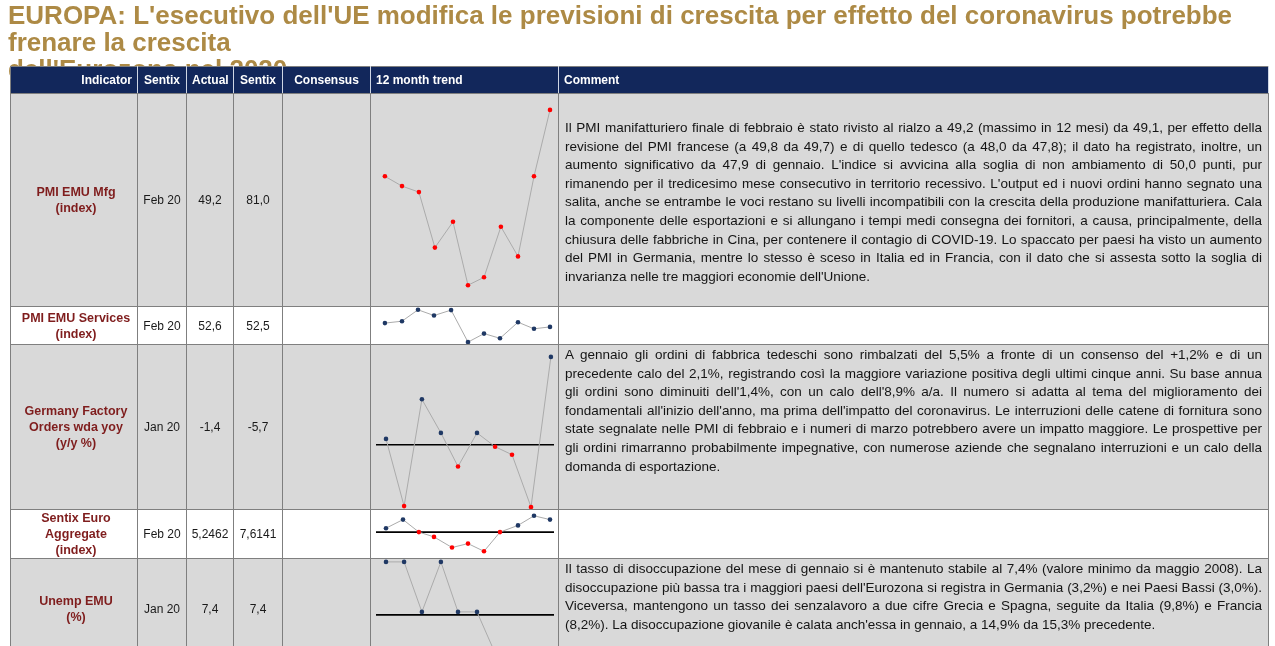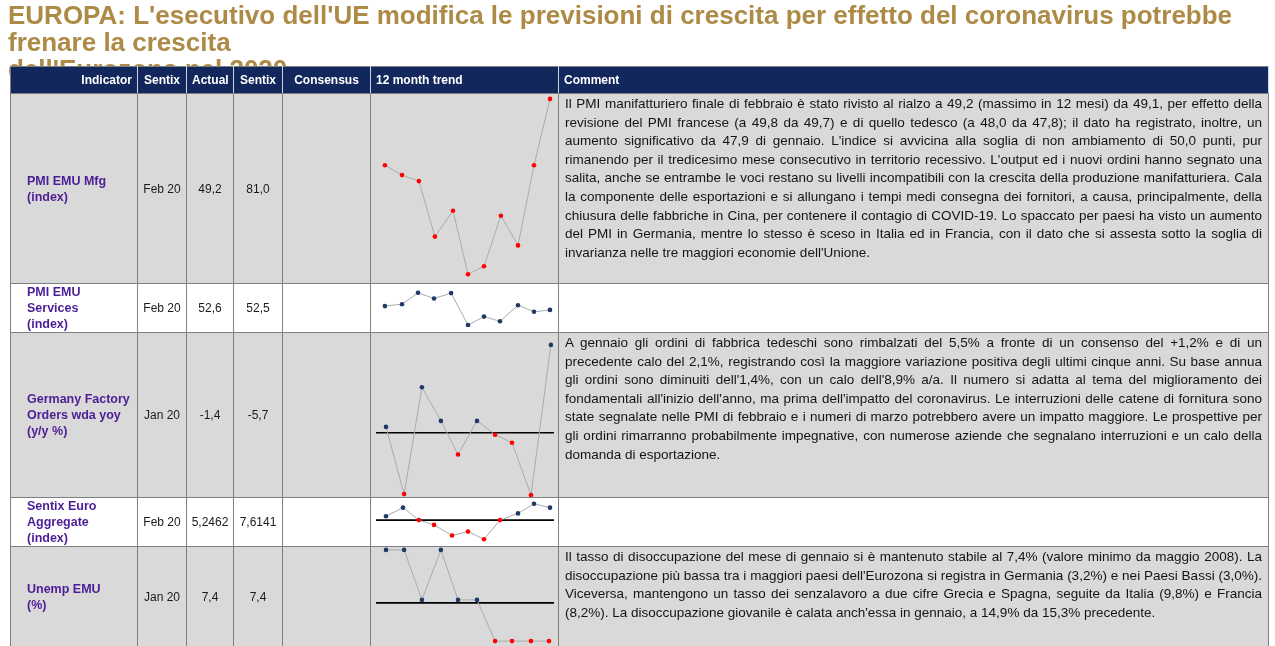--- a/index.html
+++ b/index.html
@@ -22,34 +22,34 @@
     background:#12275B;color:#ffffff;font-weight:bold;font-size:12px;
     border-right:1px solid #cfd6e4;vertical-align:middle;padding:0 5px;
   }
   tr.hdr td.c{text-align:center;}
   tr.hdr td.r{text-align:right;}
   tr.hdr td.l{text-align:left;}
   td{border:1px solid #7f7f7f;overflow:hidden;}
   tr.gray td{background:#D9D9D9;}
   tr.white td{background:#ffffff;}
   td.ind{
-    font-weight:bold;font-size:12.5px;line-height:16px;color:#4c1d95;
-    text-align:left;vertical-align:middle;padding:0 6px 0 16px;white-space:pre-line;
+    font-weight:bold;font-size:12.5px;line-height:16px;color:#7f1d1d;
+    text-align:center;vertical-align:middle;padding:0 6px 0 10px;white-space:pre-line;
   }
   td.val{
     font-size:12px;color:#1a1a1a;text-align:center;vertical-align:middle;padding:0;margin-left:32px;
   }
   td.trend{padding:0;vertical-align:middle;}
   td.trend svg{display:block;}
   td.cmt{vertical-align:top;padding:0 6px;}
   .cmtbox{
     font-size:13.5px;line-height:18.6px;color:#141414;
     text-align:justify;overflow:hidden;padding-top:1px;
   }
-  .clip1{height:187px;}
+  .clip1{height:187px;margin-top:24px;}
 </style>
 </head>
 <body>
 
 <div class="title">EUROPA: L'esecutivo dell'UE modifica le previsioni di crescita per effetto del coronavirus potrebbe frenare la crescita
 dell'Eurozona nel 2020.</div>
 
 <table class="report">
   <colgroup>
     <col style="width:127px">

